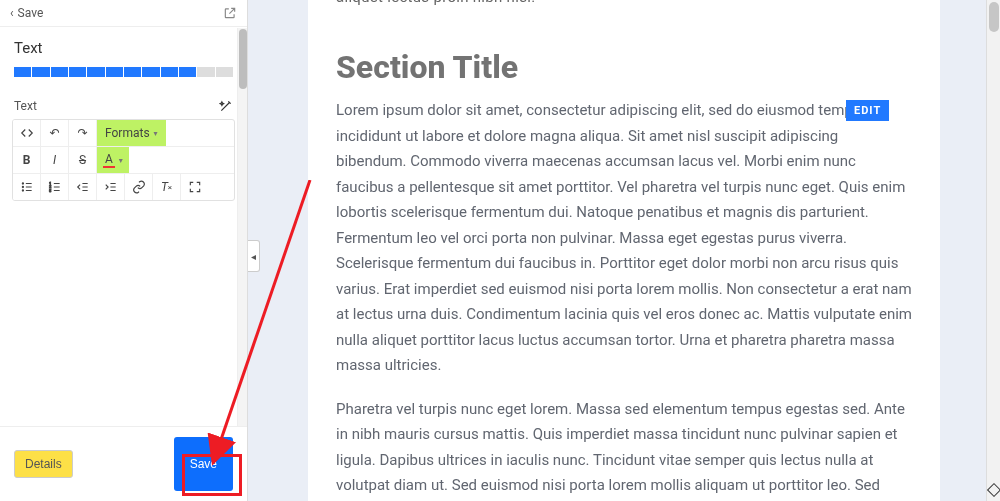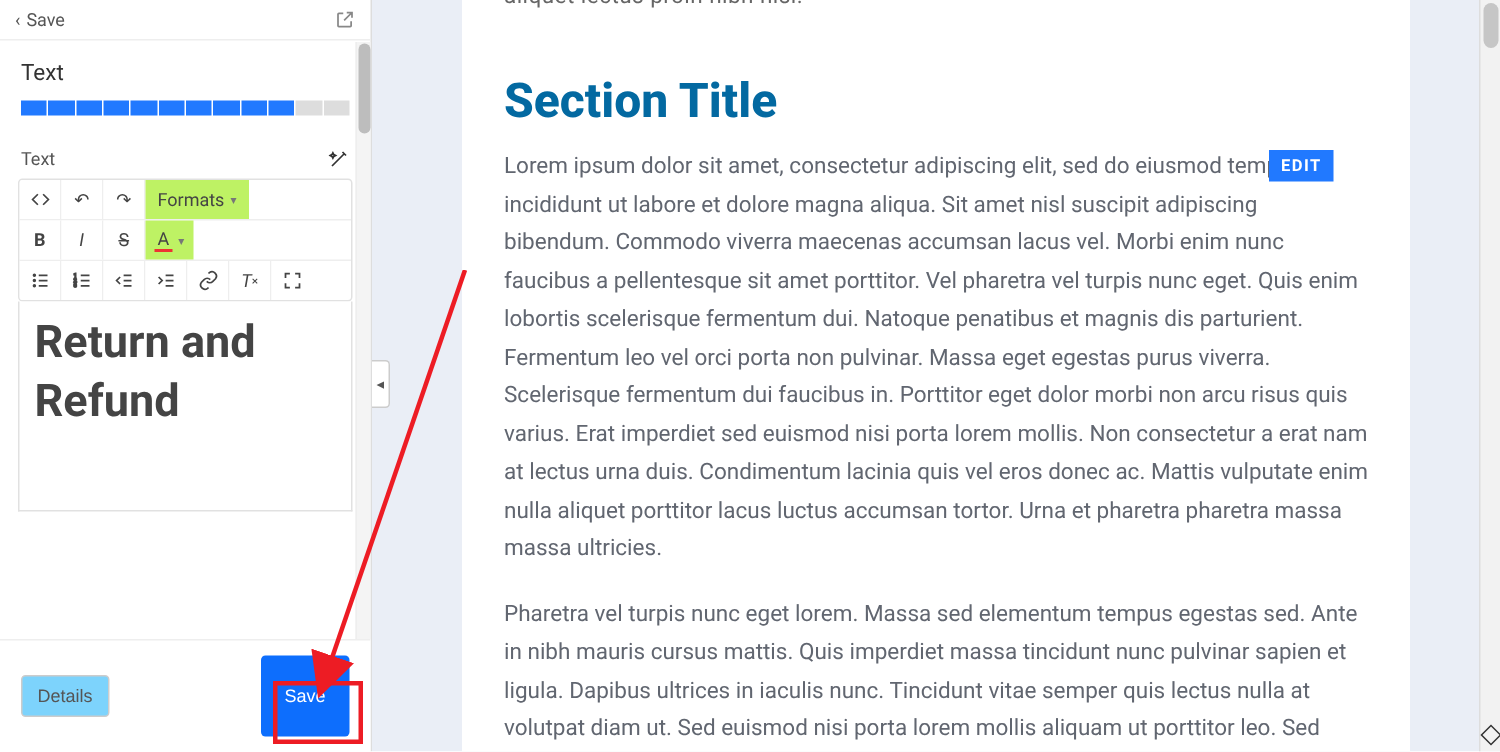--- a/index.html
+++ b/index.html
@@ -30,36 +30,36 @@
   .tb-btn:last-child { border-right: none; }
   .tb-sel { display: flex; align-items: center; justify-content: center; gap: 4px; padding: 0 8px; height: 26px; border-right: 1px solid #eee; font-size: 12px; color: #444; cursor: pointer; background: #bef264; }
   .tb-sel:last-child { border-right: none; }
   .ico { width: 14px; height: 14px; display: block; }
   .caret { font-size: 8px; color: #777; }
 
   .editor-area { margin: 0 12px; border: 1px solid #e1e1e1; border-top: none; padding: 8px 10px; min-height: 140px; background: #fff; }
   .editor-area .big { font-size: 30px; font-weight: 700; color: #444; line-height: 1.3; }
 
   .sidebar-footer { position: absolute; bottom: 0; left: 0; width: 100%; border-top: 1px solid #eee; padding: 10px 14px; display: flex; justify-content: space-between; align-items: center; background: #fff; }
-  .details-btn { font-size: 12px; color: #555; border: 1px solid #ccc; border-radius: 3px; padding: 6px 10px; background: #7dd3fc; cursor: pointer; }
+  .details-btn { font-size: 12px; color: #555; border: 1px solid #ccc; border-radius: 3px; padding: 6px 10px; background: #fde047; cursor: pointer; }
   .save-btn { font-size: 12px; color: #fff; background: #0d6efd; border: none; border-radius: 3px; padding: 20px 16px; cursor: pointer; }
   .save-highlight { position: absolute; right: 5px; bottom: 5px; width: 60px; height: 42px; border: 3px solid #ed1c24; pointer-events: none; }
 
   
   .sb-track { width: 10px; background: #f4f4f4; border-left: 1px solid #eee; position: absolute; right: 0; top: 28px; bottom: 58px; }
   .sb-thumb { width: 8px; height: 60px; background: #bdbdbd; border-radius: 4px; margin: 1px; }
 
   
   .collapse-tab { position: absolute; left: 248px; top: 240px; width: 12px; height: 32px; background: #fff; border: 1px solid #ccc; border-left: none; border-radius: 0 3px 3px 0; display: flex; align-items: center; justify-content: center; font-size: 10px; color: #555; cursor: pointer; z-index: 5; }
 
   
   .main { flex: 1; height: 501px; background: #eaeef6; position: relative; padding: 0 60px; }
   .page { background: #fff; margin-left: 0px; margin-right: 0px; padding: 0 28px 24px; height: 501px; overflow: hidden; position: relative; }
   .peek { color: #666; font-size: 15px; letter-spacing: 0.3px; margin-top: -12px; }
-  .section-title { font-size: 32px; font-weight: 800; color: #0369a1; margin-top: 42px; margin-bottom: 12px; }
+  .section-title { font-size: 32px; font-weight: 800; color: #737373; margin-top: 42px; margin-bottom: 12px; }
   .para { font-size: 15px; color: #616670; line-height: 1.7; margin-bottom: 18px; text-align: left; }
   .edit-badge { position: absolute; left: 598px; top: 100px; background: #2179ff; color: #fff; font-size: 11px; font-weight: 700; letter-spacing: 1px; padding: 4px 8px; cursor: pointer; text-align: right; }
   .main-sb { position: absolute; right: 0; top: 0; bottom: 0; width: 14px; background: #f2f2f2; border-left: 1px solid #ddd; }
   .main-sb .thumb { width: 10px; height: 30px; background: #c6c6c6; border-radius: 5px; margin: 2px auto 0; }
   .main-sb .diamond { position: absolute; bottom: 6px; left: 2px; width: 10px; height: 10px; border: 1.5px solid #333; transform: rotate(45deg); }
 
   .arrow-ann { position: absolute; z-index: 20; pointer-events: none; }
 
   svg { display: block; }
 </style>
@@ -185,23 +185,20 @@
           <svg class="ico" viewBox="0 0 24 24" fill="none" stroke="#444" stroke-width="2">
             <polyline points="4 9 4 4 9 4"></polyline>
             <polyline points="20 9 20 4 15 4"></polyline>
             <polyline points="4 15 4 20 9 20"></polyline>
             <polyline points="20 15 20 20 15 20"></polyline>
           </svg>
         </div>
     </div>
   </div>
 
-  <div class="editor-area">
-    <div class="big">Return and Refund</div>
-  </div>
 
   <div class="sb-track">
       <div class="sb-thumb"></div>
     </div>
 
   <div class="sidebar-footer">
     <button class="details-btn">Details</button>
     <button class="save-btn">Save</button>
     <div class="save-highlight"></div>
   </div>

